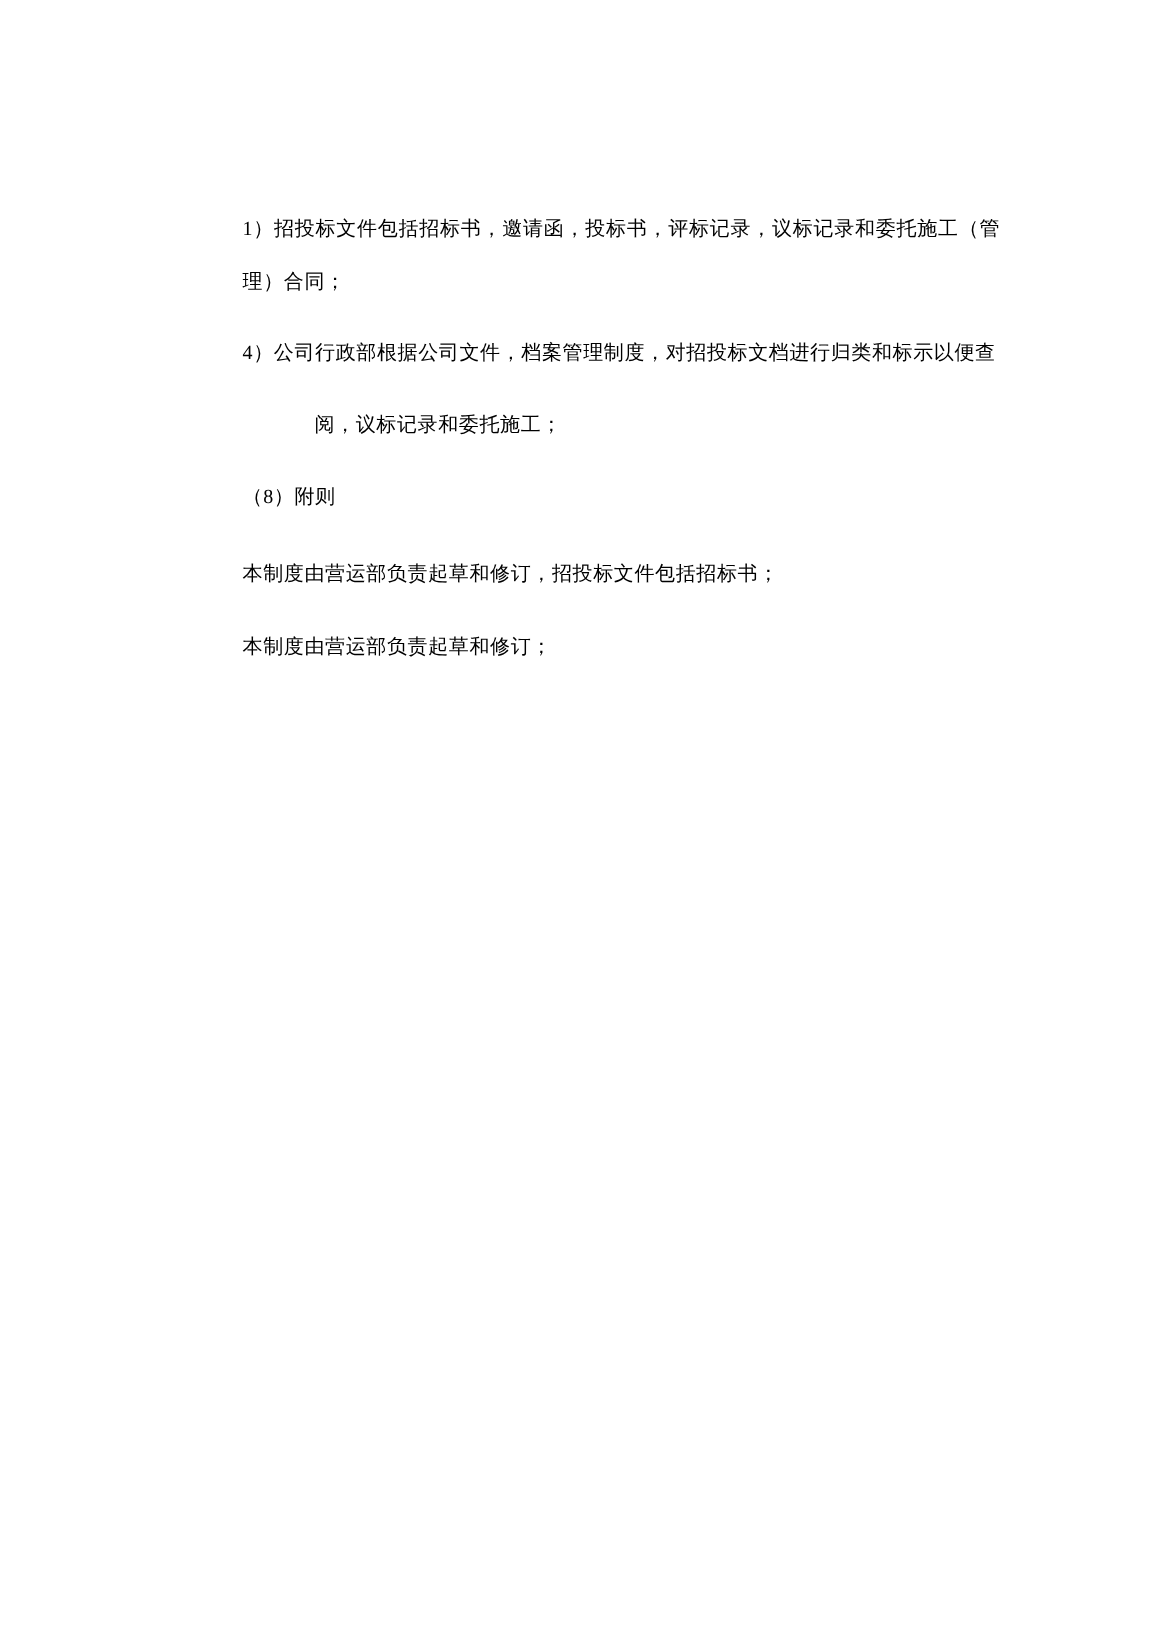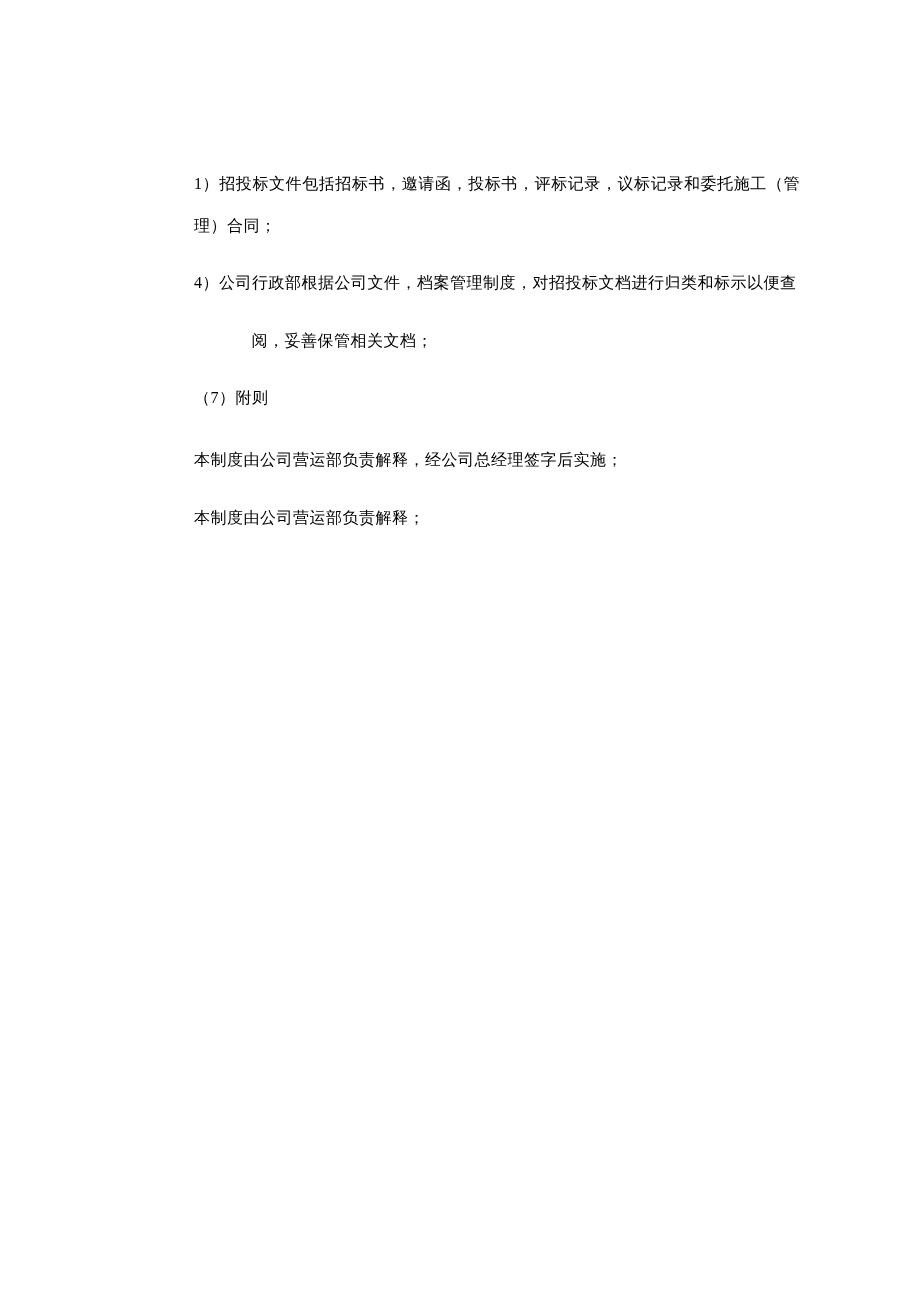--- a/index.html
+++ b/index.html
@@ -27,17 +27,17 @@
     .section-gap {
       margin-top: 20px;
     }
   </style>
 </head>
 <body>
 
 <div>
   <div class="para">1）招投标文件包括招标书，邀请函，投标书，评标记录，议标记录和委托施工（管理）合同；</div>
   <div class="para indent-hang">4）公司行政部根据公司文件，档案管理制度，对招投标文档进行归类和标示以便查</div>
-  <div class="para indent-sub">阅，妥善保管相关文档；</div>
-  <div class="para">（7）附则</div>
-  <div class="para section-gap">本制度由公司营运部负责解释，经公司总经理签字后实施；</div>
-  <div class="para">本制度由公司营运部负责解释；</div>
+  <div class="para indent-sub">阅，议标记录和委托施工；</div>
+  <div class="para">（8）附则</div>
+  <div class="para section-gap">本制度由营运部负责起草和修订，招投标文件包括招标书；</div>
+  <div class="para">本制度由营运部负责起草和修订；</div>
 </div>
 
 </body></html>

